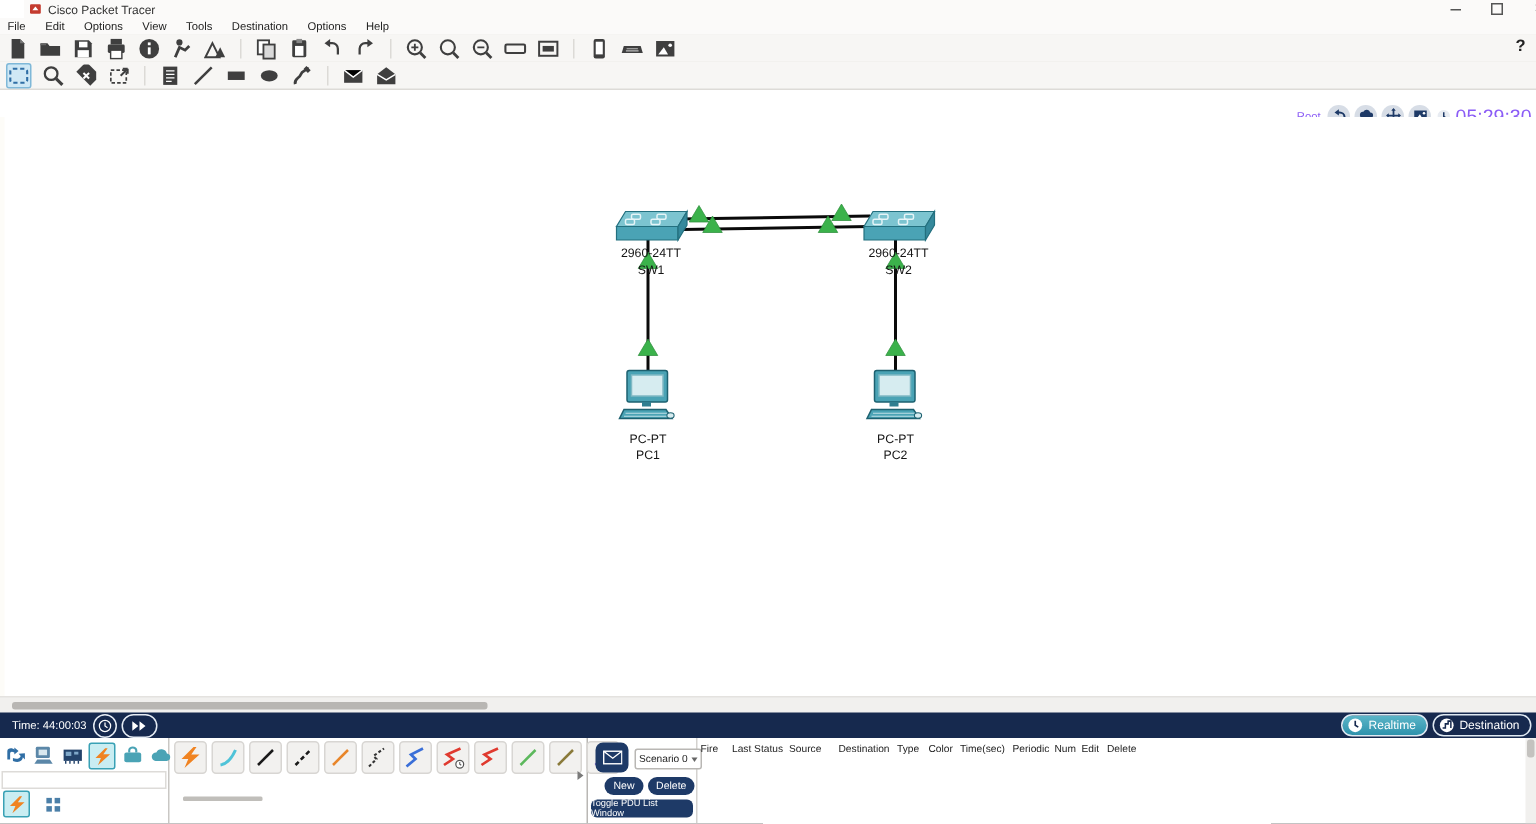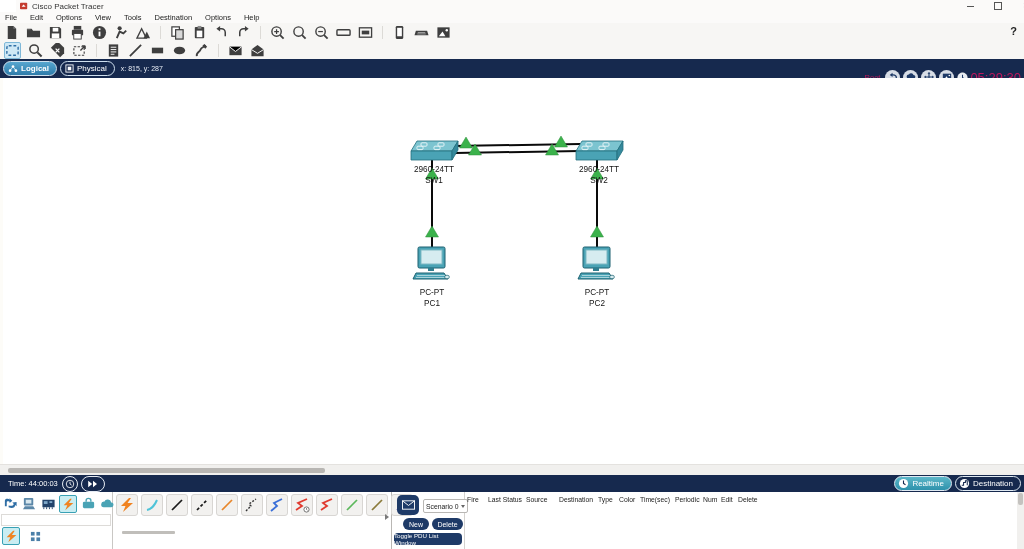--- a/index.html
+++ b/index.html
@@ -24,21 +24,21 @@
   .tbtn{display:flex;align-items:center;justify-content:center;padding:0;}
   .tbtn.sel{background:#cfe8f5;border:1px solid #7fb8d8;border-radius:2px;}
   .sep{width:1px;height:13px;background:#dcdad6;margin:0 2px;}
   .help-q{position:absolute;right:7px;top:25px;font-size:11px;font-weight:bold;color:#222;}
   
   .bluebar{left:0;top:59px;width:1024px;height:19px;background:#16294e;display:flex;align-items:center;color:#fff;}
   .tab-pill{height:13px;border:1px solid #cfe0ee;border-radius:8px;display:flex;align-items:center;gap:3px;padding:0 7px 0 4px;font-size:8px;font-weight:bold;margin-left:3px;}
   .tab-pill.on{background:linear-gradient(#57a6cf,#2e7cab);}
   .tab-pill.off{background:transparent;font-weight:normal;}
   .coords{font-size:7px;margin-left:6px;color:#e8edf5;}
-  .bb-right{position:absolute;right:3px;top:59px;height:36px;display:flex;align-items:center;gap:3px;color:#be185d;}
+  .bb-right{position:absolute;right:3px;top:59px;height:36px;display:flex;align-items:center;gap:3px;color:#8b5cf6;}
   .root-label{font-size:7.5px;margin-right:2px;}
   .circ-btn{width:15px;height:15px;border-radius:50%;background:#d7dde6;display:flex;align-items:center;justify-content:center;}
   .env-time{display:flex;align-items:center;gap:2px;font-size:13px;}
   
   .canvas{left:0;top:78px;width:1024px;height:386px;background:#ffffff;border-left:3px solid #fdfcf8;}
   .canvas svg{position:absolute;left:0;top:0;}
   .hscroll{left:0;top:464px;width:1024px;height:11px;background:#f1f0ee;border-top:1px solid #e4e2df;}
   .hthumb{position:absolute;left:8px;top:3px;width:317px;height:5px;background:#b8b6b3;border-radius:2px;}
   
   .statusbar{left:0;top:475px;width:1024px;height:17px;background:#16294e;display:flex;align-items:center;color:#fff;}
@@ -296,39 +296,20 @@
         </svg>
       </div>
     <div class="tbtn">
         <svg class="ti" viewBox="0 0 16 16">
           <path d="M1.5 7 L8 2 L14.5 7 V14 H1.5 Z" fill="#3f3f3f"></path>
           <path d="M1.5 7 L8 11 L14.5 7" stroke="#fff" stroke-width="1" fill="none"></path>
         </svg>
       </div>
   </div>
 
-  <div class="abs bluebar">
-    <div class="tab-pill on">
-      <svg width="10" height="10" viewBox="0 0 12 12">
-          <circle cx="2.5" cy="8" r="1.6" fill="#fff"></circle>
-          <circle cx="9.5" cy="8" r="1.6" fill="#fff"></circle>
-          <circle cx="6" cy="3" r="1.6" fill="#fff"></circle>
-          <path d="M2.5 8 L6 3 L9.5 8" stroke="#fff" stroke-width=".8" fill="none"></path>
-        </svg>
-      <span>Logical</span>
-    </div>
-    <div class="tab-pill off">
-      <svg width="9" height="9" viewBox="0 0 10 10">
-          <rect x="1" y="1" width="8" height="8" fill="none" stroke="#fff" stroke-width="1"></rect>
-          <rect x="3" y="3" width="4" height="4" fill="#fff"></rect>
-        </svg>
-      <span>Physical</span>
-    </div>
-    <span class="coords">x: 815, y: 287</span>
-  </div>
   <div class="bb-right">
     <span class="root-label">Root</span>
     <div class="circ-btn">
         <svg width="10" height="10" viewBox="0 0 12 12">
           <path d="M10 9 V7 a4 3.5 0 0 0 -4 -3.5 H4" fill="none" stroke="#1e3a67" stroke-width="1.6"></path>
           <path d="M5.5 1 L2 3.5 L5.5 6 Z" fill="#1e3a67"></path>
         </svg>
       </div>
     <div class="circ-btn">
         <svg width="10" height="10" viewBox="0 0 12 12">

